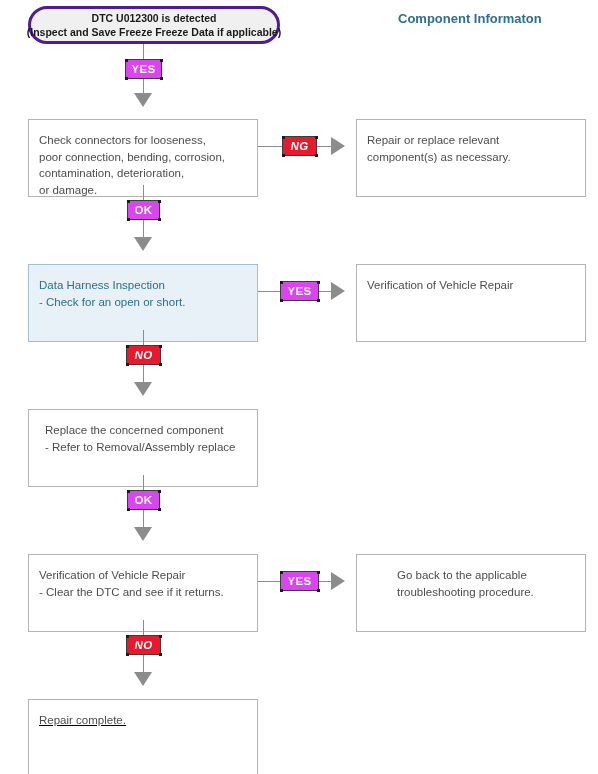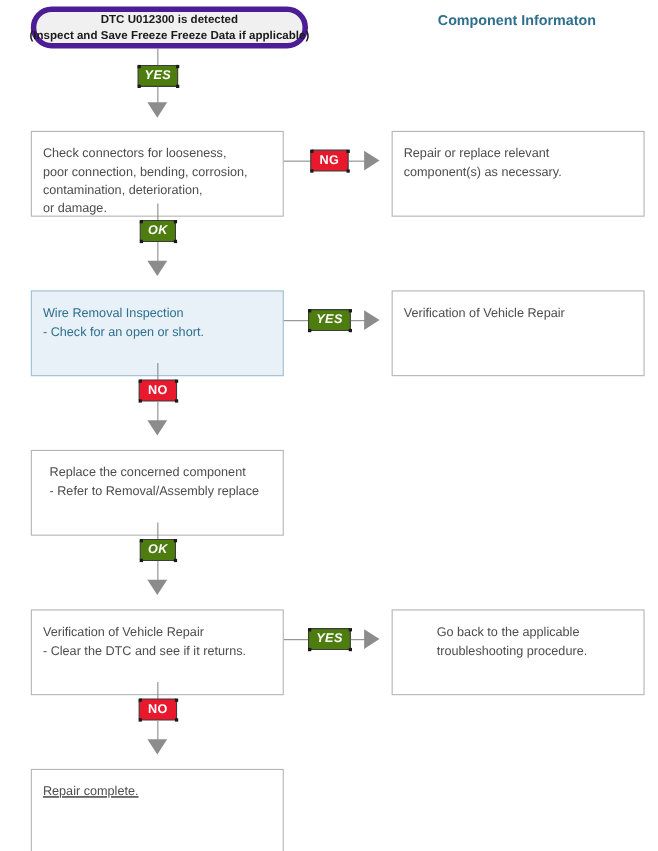--- a/index.html
+++ b/index.html
@@ -22,21 +22,21 @@
     overflow: hidden;
   }
 
   
   .start-node {
     position: absolute;
     left: 28px;
     top: 6px;
     width: 252px;
     height: 38px;
-    border: 5px solid #4c1d95;
+    border: 3px solid #4c1d95;
     border-radius: 19px;
     background: #f0f0f0;
     display: flex;
     flex-direction: column;
     align-items: center;
     justify-content: center;
     box-sizing: border-box;
   }
   .start-node .line {
     font-size: 10.5px;
@@ -116,22 +116,22 @@
     border-radius: 2px;
     display: flex;
     align-items: center;
     justify-content: center;
     box-sizing: border-box;
     font-size: 11.5px;
     font-weight: bold;
     color: #ffffff;
     letter-spacing: 0.4px;
   }
-  .badge.green { background: #4d7c0f; font-style: italic; }
-  .badge.red   { background: #e8192c; }
+  .badge.green { background: #d946ef; }
+  .badge.red   { background: #e8192c; font-style: italic; }
   .badge .handle {
     position: absolute;
     width: 3px;
     height: 3px;
     background: #1a1a1a;
   }
   .badge .h-tl { left: -1.5px;  top: -1.5px; }
   .badge .h-tr { right: -1.5px; top: -1.5px; }
   .badge .h-bl { left: -1.5px;  bottom: -1.5px; }
   .badge .h-br { right: -1.5px; bottom: -1.5px; }
@@ -187,21 +187,21 @@
     <span class="handle h-tl"></span>
     <span class="handle h-tr"></span>
     <span class="handle h-bl"></span>
     <span class="handle h-br"></span>
     <span>OK</span>
   </div>
   <div class="vline" style="left:143px; top:220px; height:18px;"></div>
   <div class="arrow-down" style="left:134px; top:237px;"></div>
 
   <div class="box highlight" style="left:28px; top:252px; width:230px; height:78px;">
-    <div class="txt">Wire Removal Inspection</div>
+    <div class="txt">Data Harness Inspection</div>
     <div class="txt">- Check for an open or short.</div>
   </div>
 
   <div class="hline" style="left:258px; top:291px; width:23px;"></div>
   <div class="badge green" style="left:280px; top:281px; width:39px;">
     <span class="handle h-tl"></span>
     <span class="handle h-tr"></span>
     <span class="handle h-bl"></span>
     <span class="handle h-br"></span>
     <span>YES</span>

